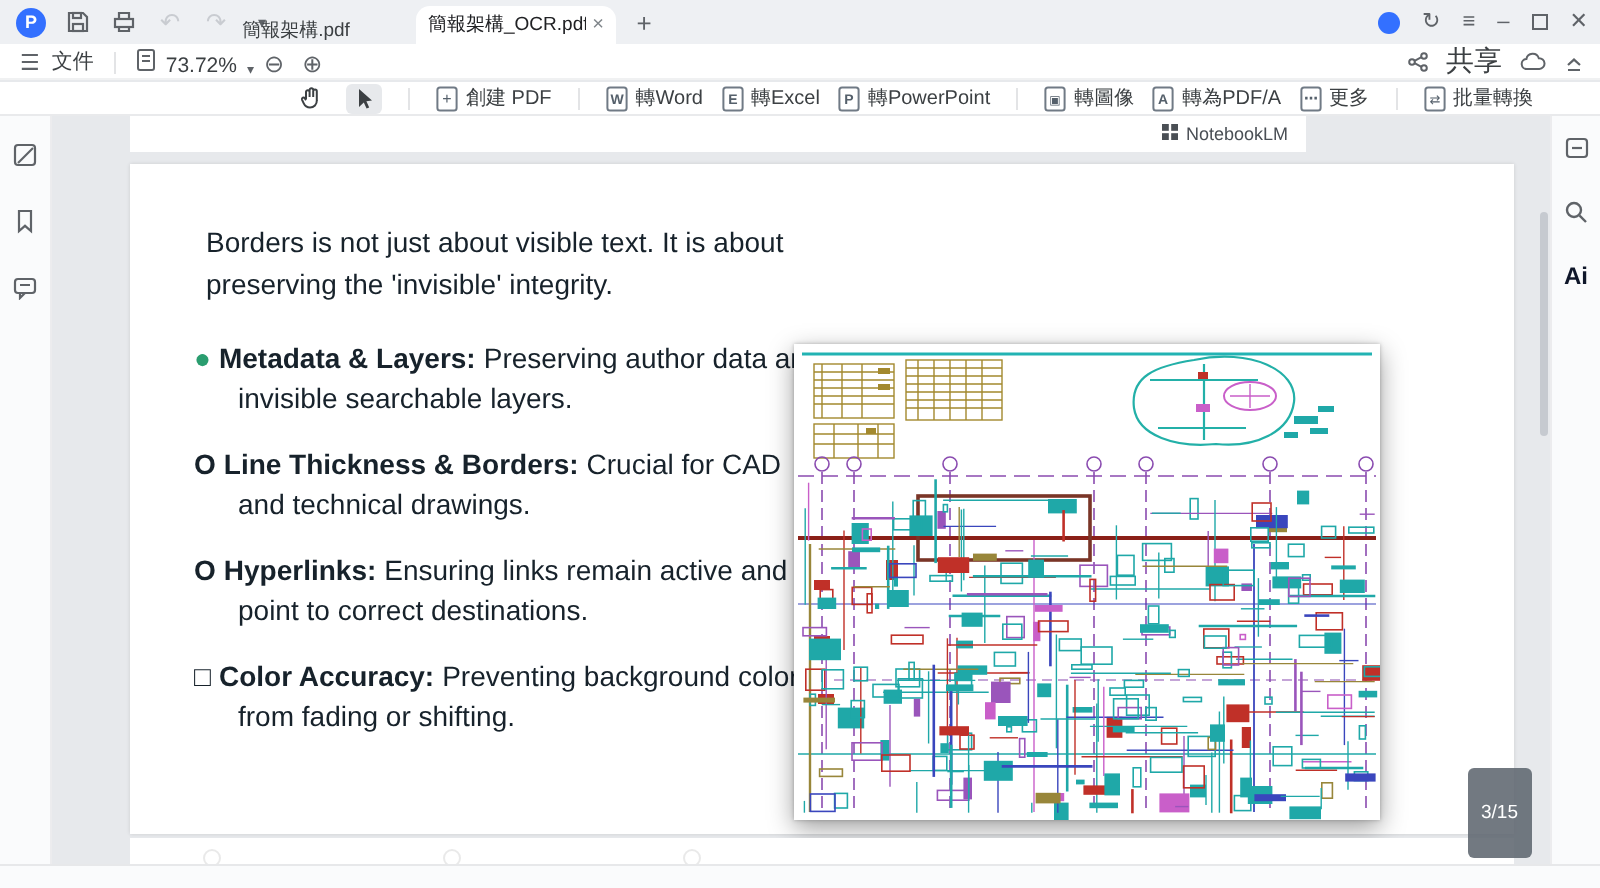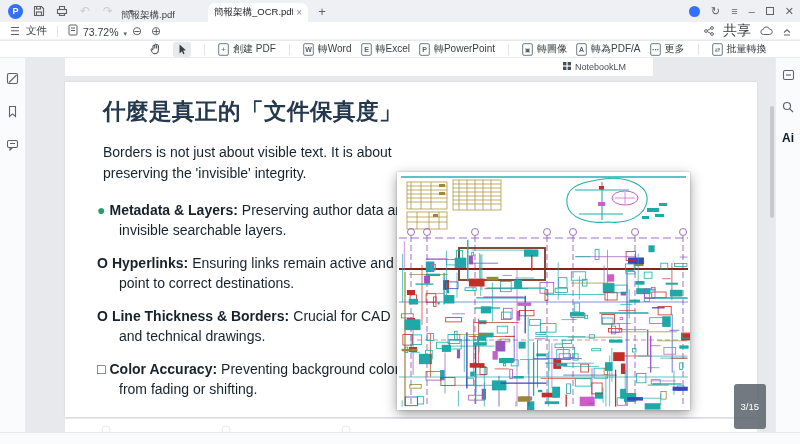--- a/index.html
+++ b/index.html
@@ -53,21 +53,21 @@
   .workspace{position:absolute;top:58px;left:0;right:0;bottom:12px}
   .left-rail{position:absolute;left:0;top:0;bottom:0;width:26px;background:#fafbfc;border-right:1px solid #ececee;
         display:flex;flex-direction:column;align-items:center;padding-top:13px;gap:15px;color:#5f6368}
   .right-rail{position:absolute;right:0;top:0;bottom:0;width:25px;background:#fafbfc;border-left:1px solid #ececee;
         display:flex;flex-direction:column;align-items:center;padding-top:9px;gap:14px;color:#5f6368}
   .ai-label{font-size:12px;font-weight:bold;color:#0f172a}
   .doc-area{position:absolute;left:26px;right:25px;top:0;bottom:0;background:#e7e9ec;overflow:hidden}
   .scrollbar{position:absolute;right:1px;top:48px;width:4px;height:112px;background:#c6cad0;border-radius:2px}
 
   .page-strip-top{position:absolute;left:39px;width:588px;top:0;height:18px;background:#fff;
-        display:flex;align-items:center;justify-content:flex-end;padding-right:27px;gap:4px;
+        display:flex;align-items:center;justify-content:flex-end;padding-right:9px;gap:4px;
         font-size:9px;color:#4a4f55}
   .page-strip-bottom{position:absolute;left:39px;width:692px;top:361px;height:13px;background:#fff}
   .ghost{position:absolute;top:2px;opacity:.12;color:#555}
   .page-main{position:absolute;left:39px;width:692px;top:24px;height:335px;background:#fff;box-shadow:0 0 2px rgba(0,0,0,.12)}
   .page-badge{position:absolute;right:9px;bottom:3px;background:rgba(95,103,112,.88);color:#fff;font-size:9.5px;
         padding:17px 7px;border-radius:3px}
 
   
   .slide-col{position:absolute;left:32px;top:14px;width:336px;color:#17222b}
   .t1{margin-left:6px;font-size:22.5px;font-weight:600;letter-spacing:.5px;color:#24384e;white-space:nowrap}
@@ -282,31 +282,30 @@
               <rect x="4.6" y="0" width="3.4" height="3.4"></rect>
               <rect x="0" y="4.6" width="3.4" height="3.4"></rect>
               <rect x="4.6" y="4.6" width="3.4" height="3.4"></rect>
             </svg>
         </span>
         <span>NotebookLM</span>
       </div>
 
       <div class="page-main">
         <div class="slide-col">
-          <div class="t1">什麼是真正的「文件保真度」</div>
           <div class="intro">Borders is not just about visible text. It is about preserving the 'invisible' integrity.</div>
           <div class="bullets">
             <p class="bullet">
               <span class="b-prefix green">●</span><span class="b-label">Metadata &amp; Layers:</span><span>Preserving author data and invisible searchable layers.</span>
             </p>
             <p class="bullet">
-              <span class="b-prefix">O</span><span class="b-label">Hyperlinks:</span><span>Ensuring links remain active and point to correct destinations.</span>
+              <span class="b-prefix">O</span><span class="b-label">Line Thickness &amp; Borders:</span><span>Crucial for CAD and technical drawings.</span>
             </p>
             <p class="bullet">
-              <span class="b-prefix">O</span><span class="b-label">Line Thickness &amp; Borders:</span><span>Crucial for CAD and technical drawings.</span>
+              <span class="b-prefix">O</span><span class="b-label">Hyperlinks:</span><span>Ensuring links remain active and point to correct destinations.</span>
             </p>
             <p class="bullet">
               <span class="b-prefix">□</span><span class="b-label">Color Accuracy:</span><span>Preventing background colors from fading or shifting.</span>
             </p>
           </div>
         </div>
 
         <div class="cad-wrap">
           <svg width="293" height="238" viewBox="0 0 293 238">
             <rect x="0" y="0" width="293" height="238" fill="#ffffff"></rect>

